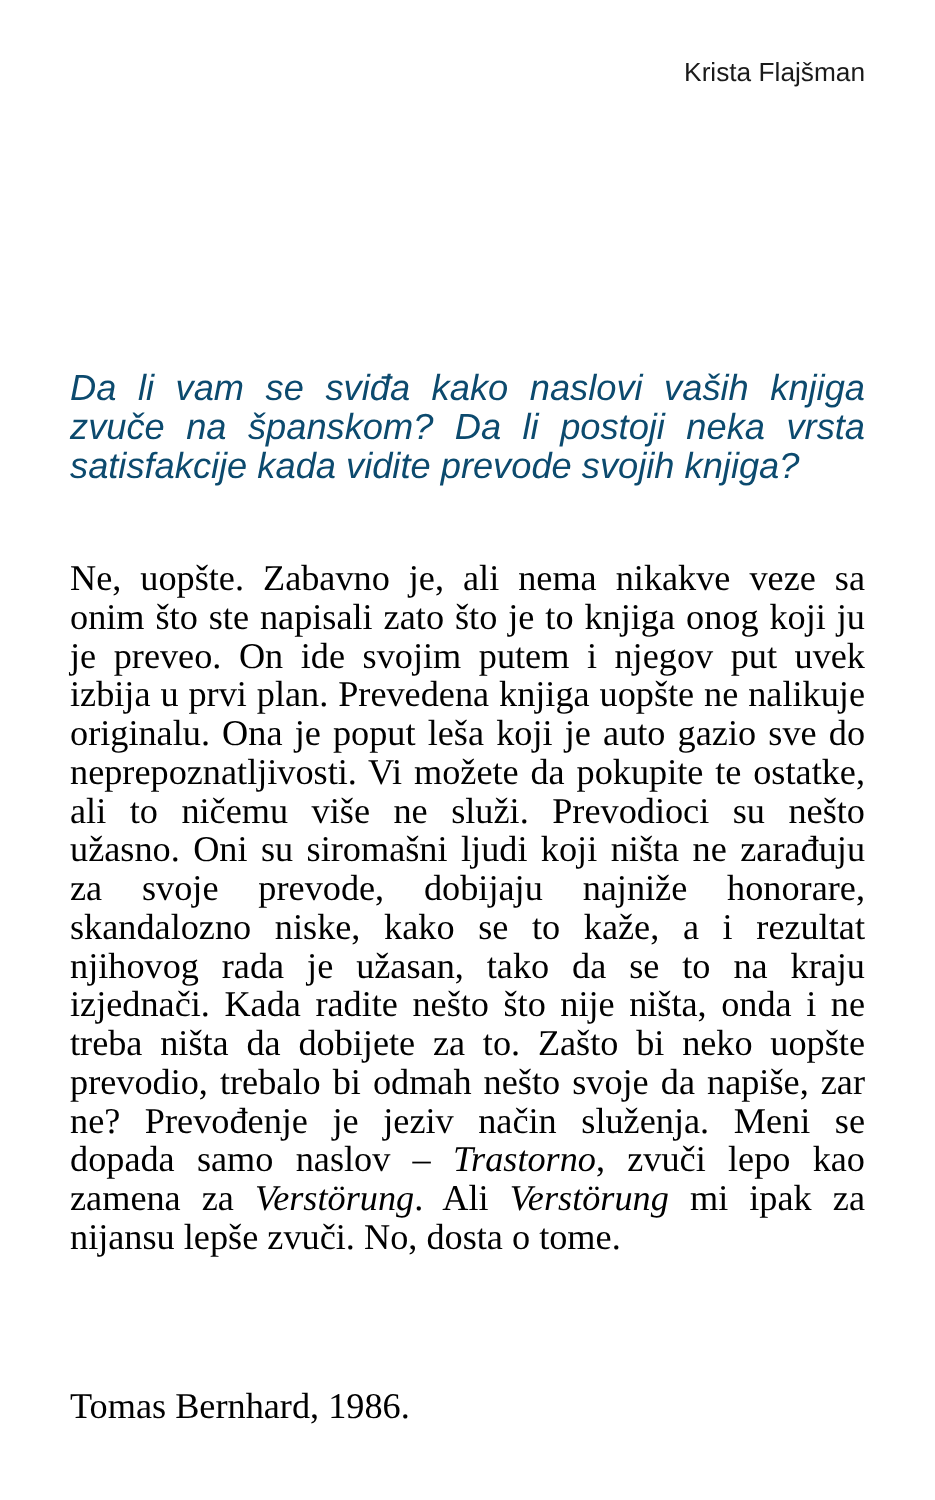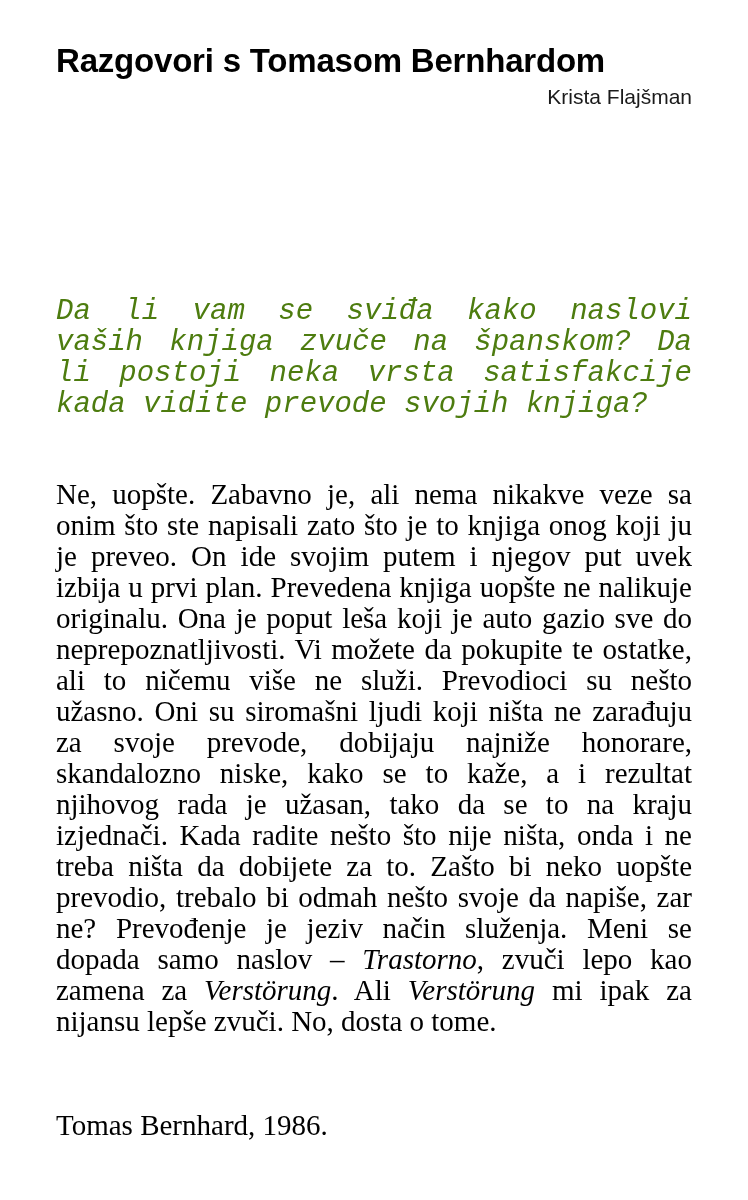--- a/index.html
+++ b/index.html
@@ -50,26 +50,26 @@
 
   
   .content {
     position: absolute;
     left: 56px;
     top: 296px;
     width: 636px;
   }
 
   .question {
-    font-family: Liberation Mono, monospace;
+    font-family: Liberation Sans, sans-serif;
     font-style: italic;
     font-weight: normal;
     font-size: 29px;
     line-height: 31px;
-    color: #4d7c0f;
+    color: #0c4a6e;
     text-align: justify;
     text-align-last: left;
     margin: 0;
     hyphens: none;
   }
 
   .answer {
     font-family: "Liberation Serif", "DejaVu Serif", serif;
     font-style: normal;
     font-weight: normal;
@@ -100,21 +100,20 @@
     color: #000000;
     margin: 0;
   }
 </style>
 </head>
 <body>
 
 <div class="page">
 
   <div class="header">
-    <h1 class="doc-title">Razgovori s Tomasom Bernhardom</h1>
     <p class="doc-byline">Krista Flajšman</p>
   </div>
 
   <div class="content">
 
     <p class="question">Da li vam se sviđa kako naslovi vaših knjiga zvuče na španskom? Da li postoji neka vrsta satisfakcije kada vidite prevode svojih knjiga?</p>
 
     <p class="answer">
       <span>Ne, uopšte. Zabavno je, ali nema nikakve veze sa onim što ste napisali zato što je to knjiga onog koji ju je preveo. On ide svojim putem i njegov put uvek izbija u prvi plan. Prevedena knjiga uopšte ne nalikuje originalu. Ona je poput leša koji je auto gazio sve do neprepoznatljivosti. Vi možete da pokupite te ostatke, ali to ničemu više ne služi. Prevodioci su nešto užasno. Oni su siromašni ljudi koji ništa ne zarađuju za svoje prevode, dobijaju najniže honorare, skandalozno niske, kako se to kaže, a i rezultat njihovog rada je užasan, tako da se to na kraju izjednači. Kada radite nešto što nije ništa, onda i ne treba ništa da dobijete za to. Zašto bi neko uopšte prevodio, trebalo bi odmah nešto svoje da napiše, zar ne? Prevođenje je jeziv način služenja. Meni se dopada samo naslov – </span><em class="work-title">Trastorno</em><span>, zvuči lepo kao zamena za </span><em class="work-title">Verstörung</em><span>. Ali </span><em class="work-title">Verstörung</em><span> mi ipak za nijansu lepše zvuči. No, dosta o tome.</span>
     </p>

